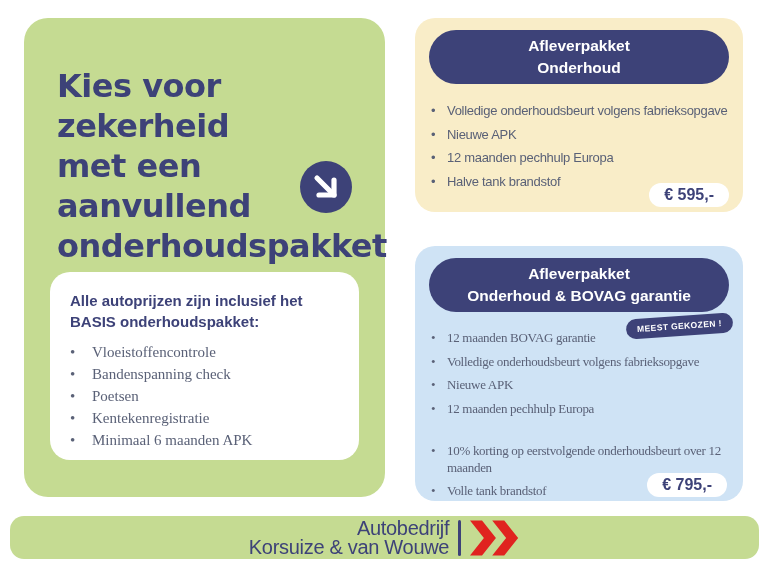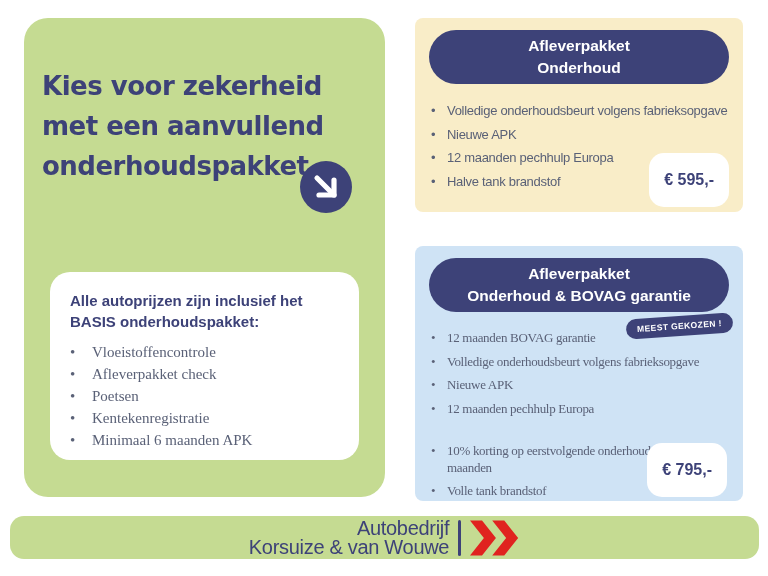--- a/index.html
+++ b/index.html
@@ -7,53 +7,53 @@
     --body:#5a6177; --white:#ffffff; --red:#e0231f;
   }
   *{margin:0;padding:0;box-sizing:border-box;}
   html,body{background:#fff;}
   body{font-family:"Liberation Sans",sans-serif;}
   .canvas{position:relative;width:768px;height:576px;background:var(--white);overflow:hidden;}
 
   
   .left-panel{position:absolute;left:24px;top:18px;width:361px;height:479px;
     background:var(--green);border-radius:24px;}
-  .main-heading{position:absolute;left:18px;top:48px;width:310px;
-    font-family:"DejaVu Sans",sans-serif;font-weight:bold;font-size:26px;line-height:40px;
+  .main-heading{position:absolute;left:33px;top:48px;width:310px;
+    font-family:"DejaVu Sans",sans-serif;font-weight:bold;font-size:32px;line-height:40px;
     color:var(--navy);letter-spacing:-0.5px;}
   .arrow-circle{position:absolute;left:276px;top:143px;width:52px;height:52px;border-radius:50%;
     background:var(--navy);display:flex;align-items:center;justify-content:center;}
   .info-box{position:absolute;left:26px;top:254px;width:309px;height:188px;
     background:var(--white);border-radius:20px;padding:18px 20px;}
   .info-heading{font-weight:bold;font-size:15px;line-height:21px;color:var(--navy);}
   .info-box ul{margin-top:11px;}
 
   
   ul{list-style:none;}
   li{position:relative;color:var(--body);}
   li::before{content:"•";position:absolute;left:0;top:0;color:var(--body);}
   .info-box li{padding-left:22px;font-size:15px;line-height:18px;margin-bottom:4px;font-family:Liberation Serif, serif;}
   .card li{padding-left:16px;font-size:13px;line-height:17px;margin-bottom:6.5px;letter-spacing:-0.3px;}
 
   
-  .card{position:absolute;left:415px;width:328px;border-radius:8px;}
+  .card{position:absolute;left:415px;width:328px;border-radius:20px;}
   .card-cream{top:18px;height:194px;background:var(--cream);}
   .card-blue{top:246px;height:255px;background:var(--blue);}
   .pill-header{position:absolute;left:14px;right:14px;top:12px;height:54px;
     background:var(--navy);border-radius:28px;color:var(--white);
     display:flex;flex-direction:column;align-items:center;justify-content:center;
     font-weight:bold;font-size:15.5px;line-height:22px;text-align:center;}
   .card ul{position:absolute;left:16px;right:10px;}
   .card-cream ul{top:84px;}
   .card-blue ul{top:83px;font-family:Liberation Serif, serif;}
   .badge{position:absolute;top:70px;right:10px;background:var(--navy);color:var(--white);
     font-weight:bold;font-size:8.5px;letter-spacing:0.4px;padding:5px 11px;border-radius:12px;
     transform:rotate(-4deg);white-space:nowrap;}
   .price-pill{position:absolute;background:var(--white);color:var(--navy);
-    font-weight:bold;font-size:16px;padding:18px 15px;border-radius:15px;white-space:nowrap;}
+    font-weight:bold;font-size:16px;padding:3px 15px;border-radius:15px;white-space:nowrap;}
   .card-cream .price-pill{right:14px;bottom:5px;}
   .card-blue .price-pill{right:16px;bottom:4px;margin-top:16px;}
 
   
   .footer-bar{position:absolute;left:10px;top:516px;width:749px;height:43px;
     background:var(--green);border-radius:14px;
     display:flex;align-items:center;justify-content:center;}
   .brand-text{text-align:right;color:var(--navy);font-weight:normal;font-size:20px;line-height:19px;
     letter-spacing:-0.3px;}
   .brand-divider{width:3px;height:36px;background:var(--navy);border-radius:2px;margin:0 9px;}
@@ -81,21 +81,21 @@
       </svg>
     </div>
 
     <div class="info-box">
       <div class="info-heading">
         <div>Alle autoprijzen zijn inclusief het</div>
         <div>BASIS onderhoudspakket:</div>
       </div>
       <ul>
         <li>Vloeistoffencontrole</li>
-        <li>Afleverpakket check</li>
+        <li>Bandenspanning check</li>
         <li>Poetsen</li>
         <li>Kentekenregistratie</li>
         <li>Minimaal 6 maanden APK</li>
       </ul>
     </div>
   </section>
 
   <section class="card card-cream">
     <div class="pill-header">
       <div>Afleverpakket</div>

